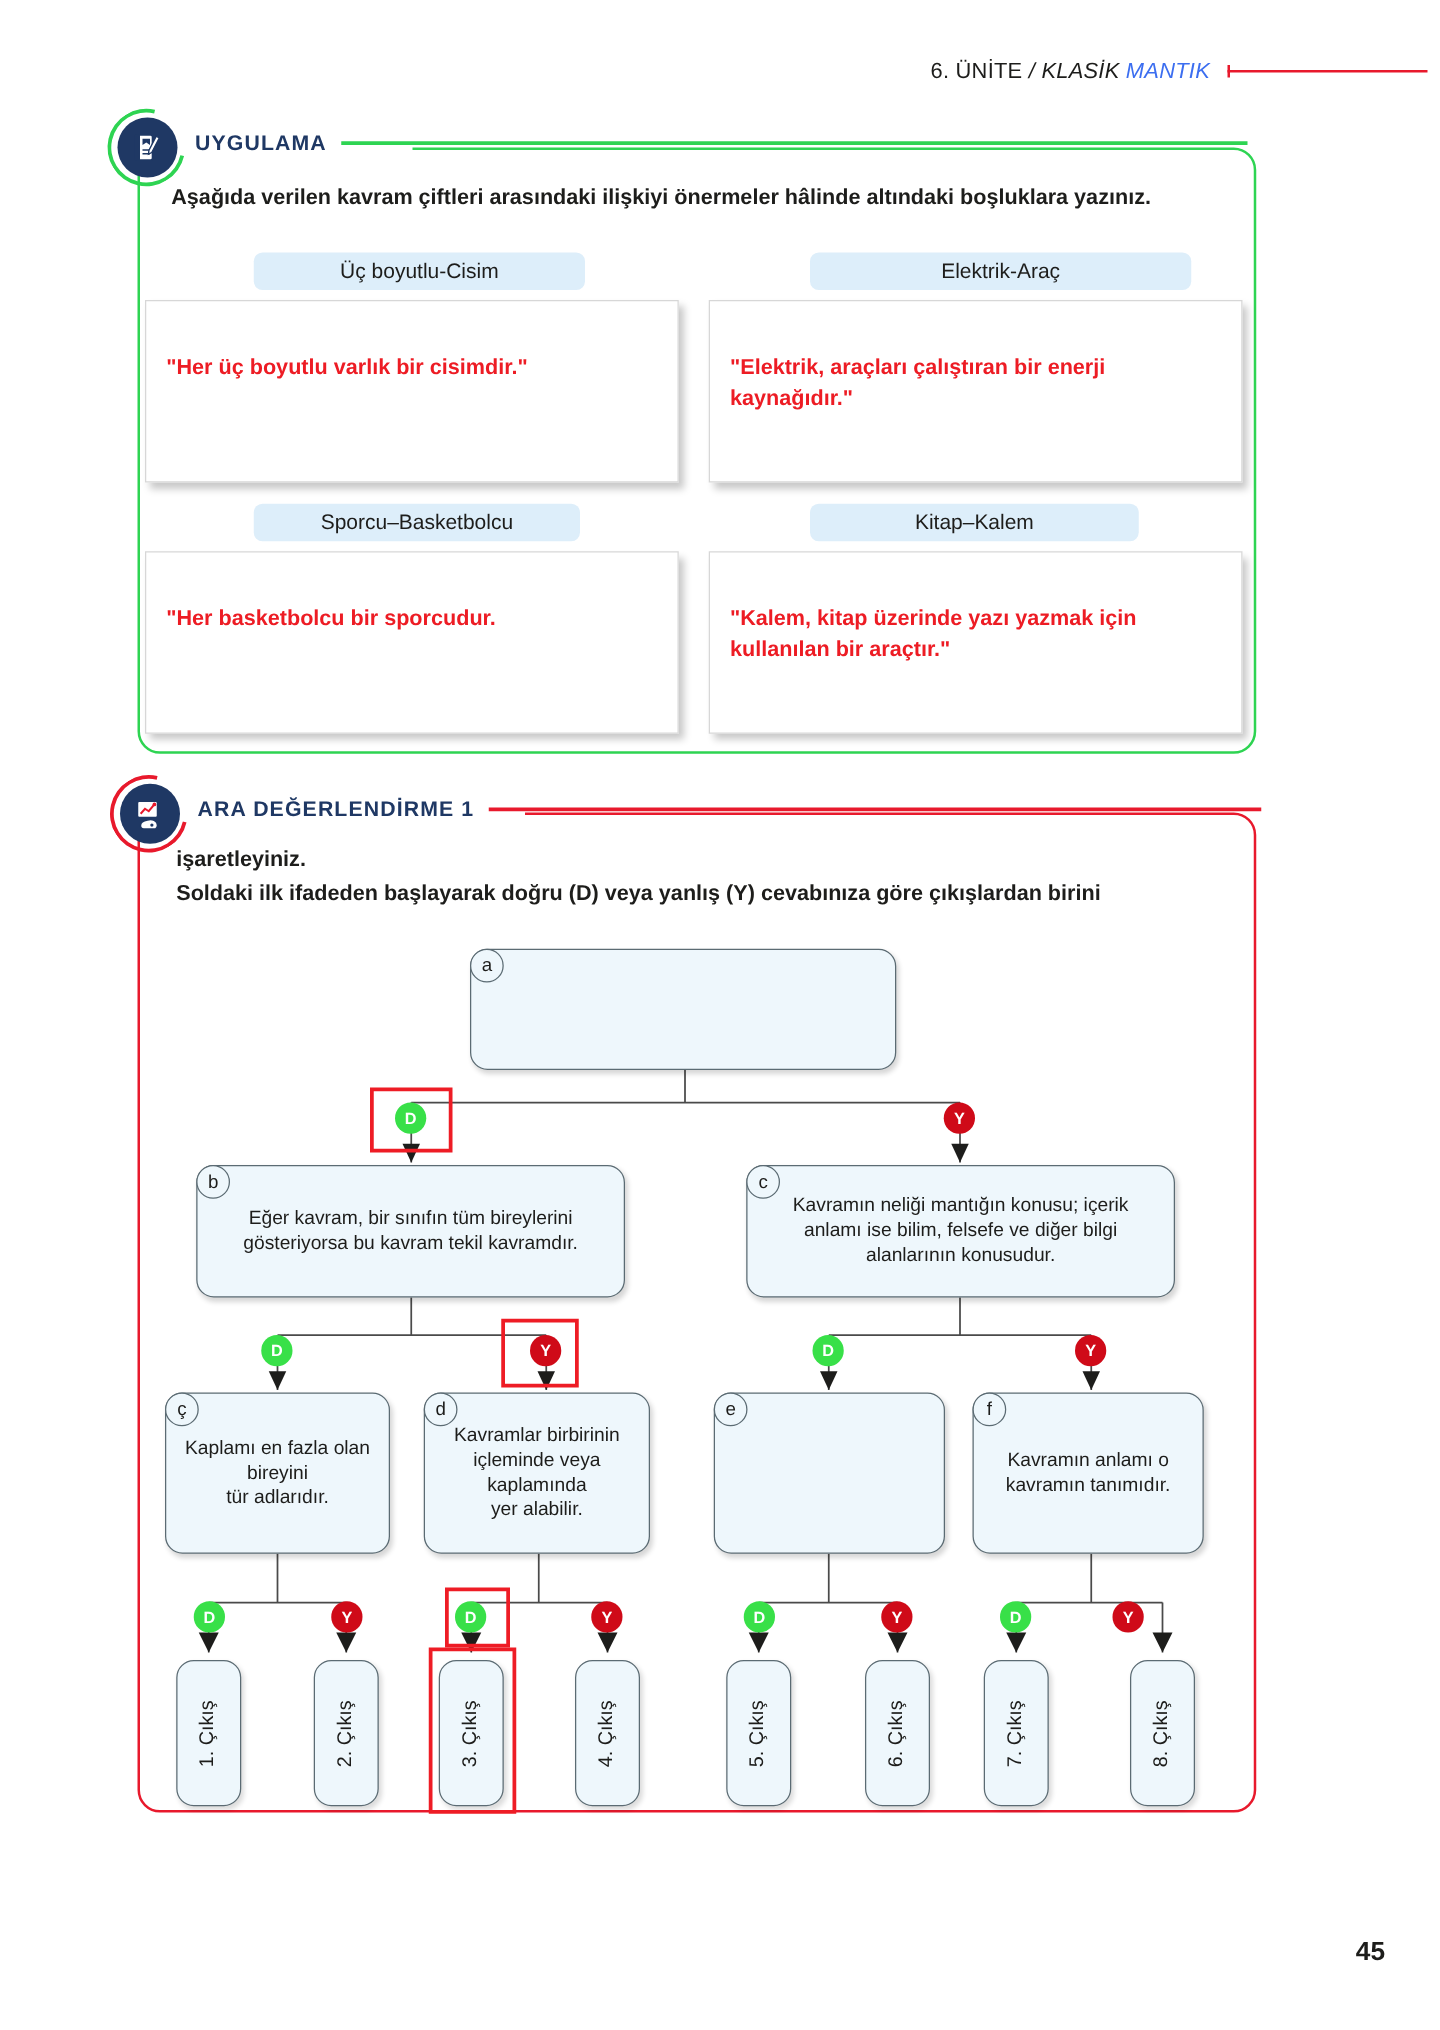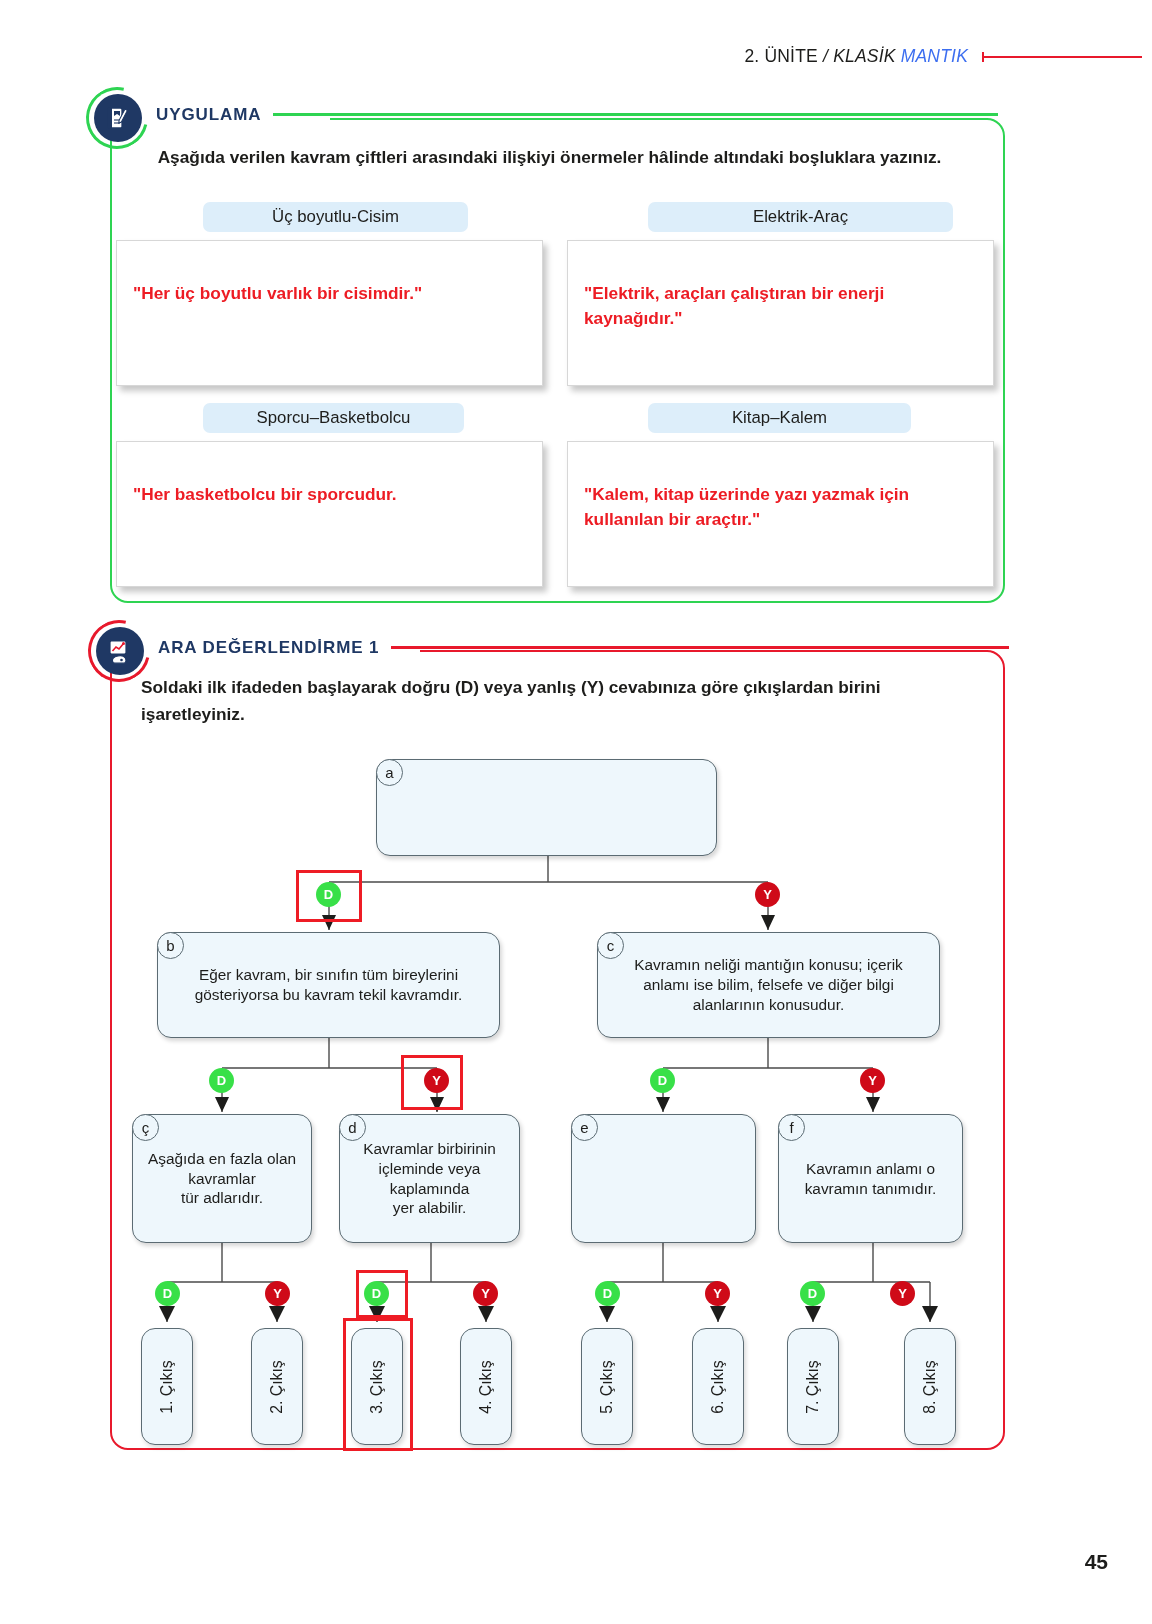--- a/index.html
+++ b/index.html
@@ -147,21 +147,21 @@
   .pagenum {
     position: absolute; right: 44px; bottom: 50px;
     font-size: 21px; font-weight: 700; color: #1d1d1b;
   }
 </style>
 </head>
 <body>
 
 <div class="page-header">
   <div class="ph-text">
-    <span class="unit">2. ÜNİTE</span><span> / </span><span>KLASİK </span><span class="blue">MANTIK</span>
+    <span class="unit">6. ÜNİTE</span><span> / </span><span>KLASİK </span><span class="blue">MANTIK</span>
   </div>
   <div class="ph-rule"></div>
 </div>
 
 <div class="frame frame-green"></div>
 <div class="frame-notch" style="left:120px; top:110px; width:210px; height:18px;"></div>
 
 <div class="badge-block" style="left:86px; top:87px;justify-content:space-between;">
   <div class="badge-arc arc-green"></div>
   <div class="badge-circle">
@@ -171,21 +171,21 @@
       <path d="M11 8h6v5l-3-2-3 2z" fill="#1f3864"></path>
       <line x1="11" y1="17" x2="17" y2="17" stroke="#1f3864" stroke-width="1.1"></line>
       <line x1="11" y1="20" x2="17" y2="20" stroke="#1f3864" stroke-width="1.1"></line>
       <path d="M22 6l2.4 1.4-6 11.6-2.6 1.2.3-2.9z" fill="#ffffff" stroke="#1f3864" stroke-width="1.1"></path>
     </svg>
   </div>
   <div class="badge-label">UYGULAMA</div>
   <div class="badge-rule rule-green" style="width:725px;"></div>
 </div>
 
-<div class="instr" style="left:147px; top:144px; width:805px;text-align:center;">Aşağıda verilen kavram çiftleri arasındaki ilişkiyi önermeler hâlinde altındaki boşluklara yazınız.</div>
+<div class="instr" style="left:137px; top:144px; width:805px;">Aşağıda verilen kavram çiftleri arasındaki ilişkiyi önermeler hâlinde altındaki boşluklara yazınız.</div>
 
 <div class="chip" style="left:203px; top:202px; width:265px;">Üç boyutlu-Cisim</div>
 <div class="chip" style="left:648px; top:202px; width:305px;">Elektrik-Araç</div>
 <div class="chip" style="left:203px; top:403px; width:261px;">Sporcu–Basketbolcu</div>
 <div class="chip" style="left:648px; top:403px; width:263px;">Kitap–Kalem</div>
 
 <div class="answer-card" style="left:116px; top:240px; width:427px; height:146px;">
   <div class="atext">"Her üç boyutlu varlık bir cisimdir."</div>
 </div>
 <div class="answer-card" style="left:567px; top:240px; width:427px; height:146px;">
@@ -210,22 +210,22 @@
       <circle cx="18.5" cy="7.5" r="1.5" fill="#e8192c"></circle>
       <path d="M13 20c3.6-1.2 8 .6 8 4.2 0 1.2-.6 2.3-1.6 3H10c-1.5 0-2.6-1.3-2.6-2.8 0-2 2-3.8 5.6-4.4z" fill="#ffffff" stroke="#1f3864" stroke-width="1.2"></path>
       <circle cx="16.5" cy="24" r="1.3" fill="#1f3864"></circle>
     </svg>
   </div>
   <div class="badge-label">ARA DEĞERLENDİRME 1</div>
   <div class="badge-rule rule-red" style="width:618px;"></div>
 </div>
 
 <div class="instr" style="left:141px; top:674px; width:840px;">
+  <div>işaretleyiniz.</div>
   <div>Soldaki ilk ifadeden başlayarak doğru (D) veya yanlış (Y) cevabınıza göre çıkışlardan birini</div>
-  <div>işaretleyiniz.</div>
 </div>
 
 <svg class="tree">
   <g stroke="#4a4a4a" stroke-width="1.4" fill="none">
 
     <line x1="548" y1="856" x2="548" y2="882"></line>
     <line x1="329" y1="882" x2="768" y2="882"></line>
     <line x1="329" y1="882" x2="329" y2="930"></line>
     <line x1="768" y1="882" x2="768" y2="930"></line>
 
@@ -287,21 +287,21 @@
   <div style="padding:0 14px;">Eğer kavram, bir sınıfın tüm bireylerini gösteriyorsa bu kavram tekil kavramdır.</div>
 </div>
 
 <div class="tnode shadow" style="left:597px; top:932px; width:343px; height:106px;">
   <div class="tlabel">c</div>
   <div style="padding:0 18px;">Kavramın neliği mantığın konusu; içerik anlamı ise bilim, felsefe ve diğer bilgi alanlarının konusudur.</div>
 </div>
 
 <div class="tnode shadow" style="left:132px; top:1114px; width:180px; height:129px;">
   <div class="tlabel">ç</div>
-  <div style="white-space:pre-line;">Aşağıda en fazla olan kavramlar
+  <div style="white-space:pre-line;">Kaplamı en fazla olan bireyini
 tür adlarıdır.</div>
 </div>
 
 <div class="tnode shadow" style="left:339px; top:1114px; width:181px; height:129px;">
   <div class="tlabel">d</div>
   <div style="white-space:pre-line;">Kavramlar birbirinin içleminde veya kaplamında
 yer alabilir.</div>
 </div>
 
 <div class="tnode shadow" style="left:571px; top:1114px; width:185px; height:129px;">

